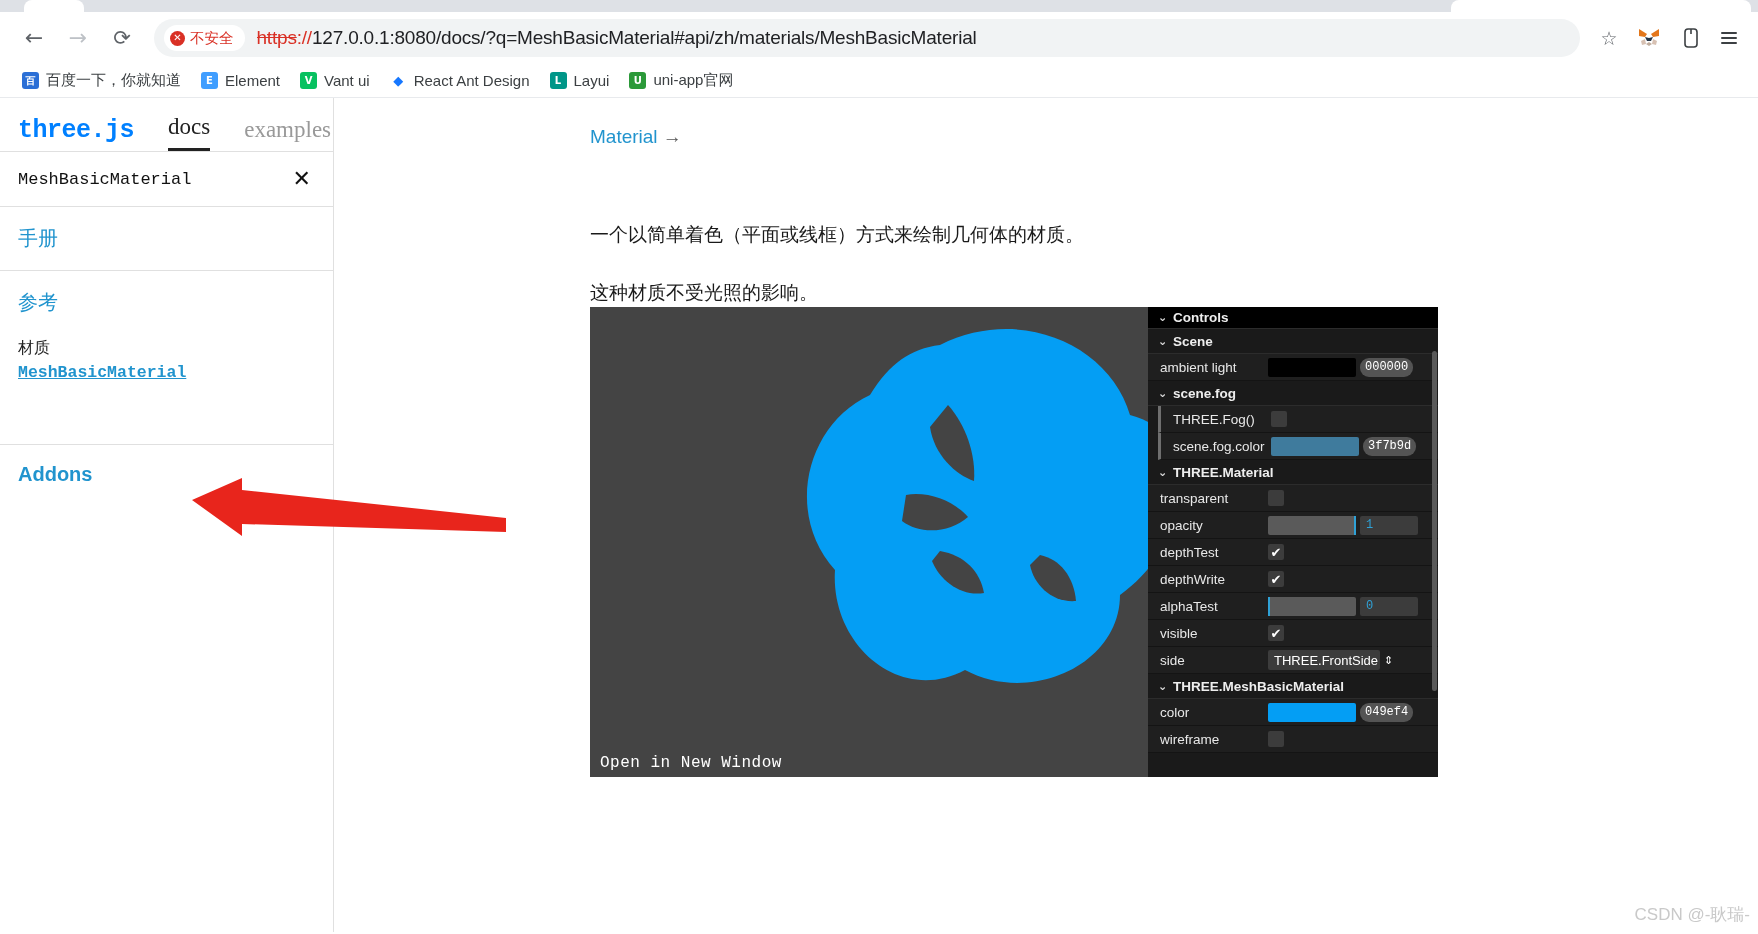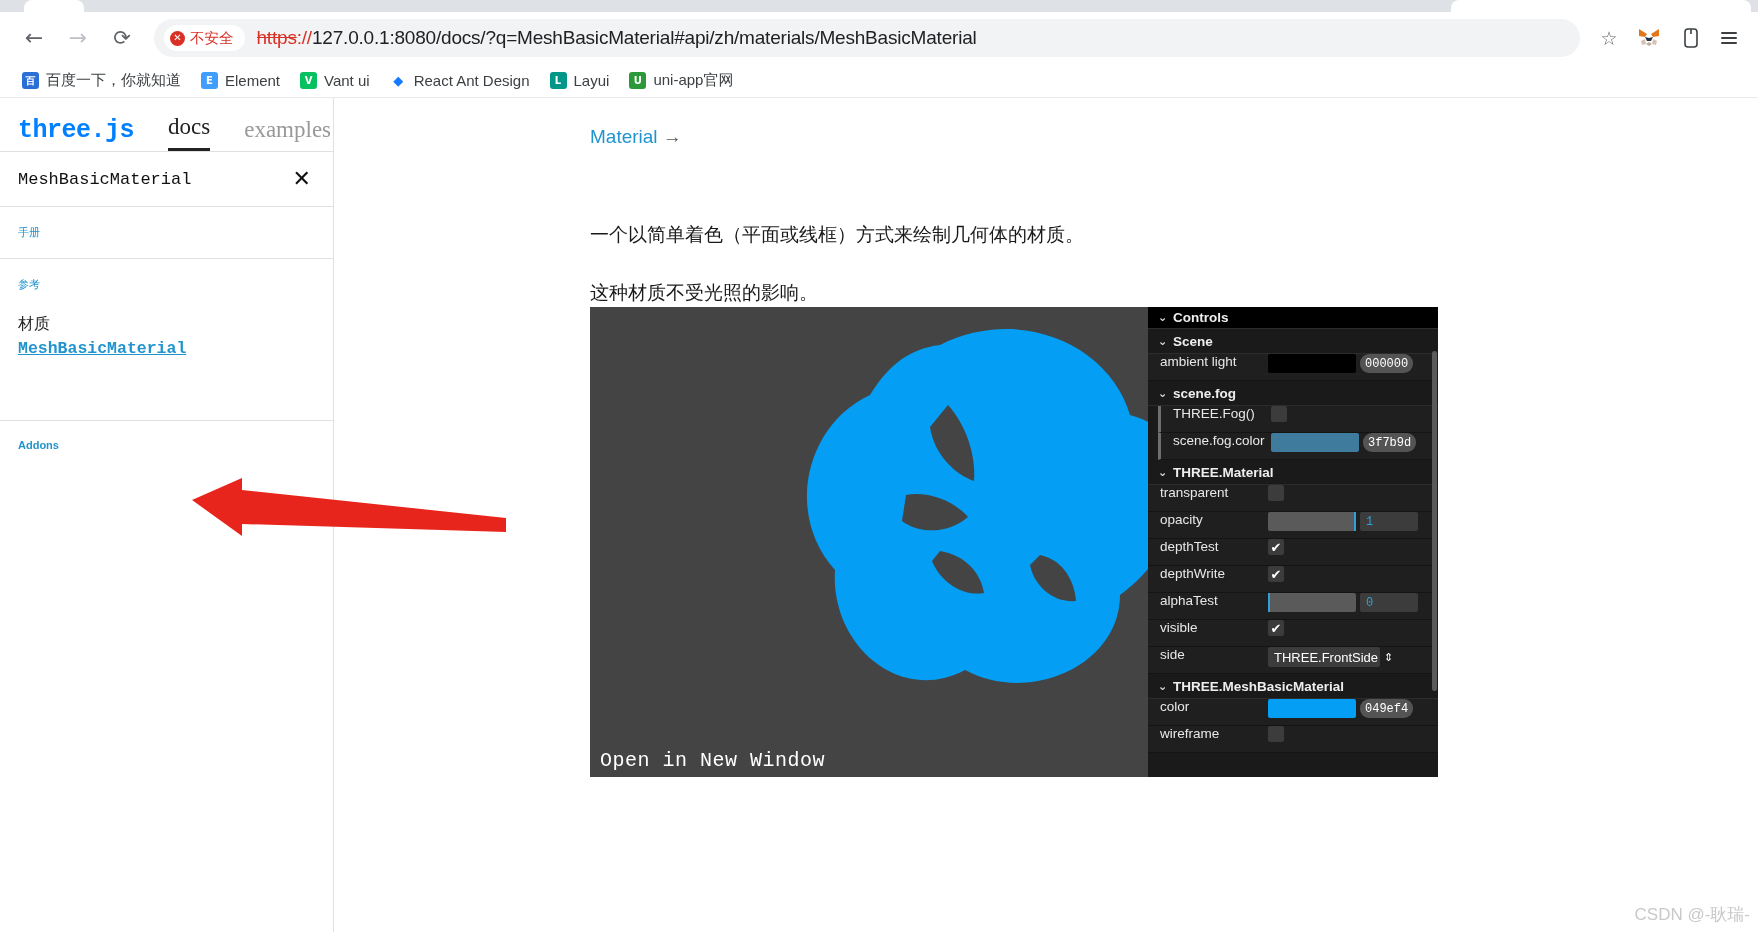--- a/index.html
+++ b/index.html
@@ -125,21 +125,21 @@
     font-size: 17px; color: #111; width: 250px; background: transparent;
   }
   .sb-x {
     font-size: 22px; color: #111; cursor: pointer; line-height: 1;
     font-family: "DejaVu Sans", sans-serif; padding-right: 4px;
   }
 
   .sb-sec { padding: 18px 18px 0 18px; }
   .sb-sec.bordered { border-top: 1px solid #e0e0e0; margin-top: 18px; }
   .sb-link {
-    display: block; color: #2194ce; font-size: 11px;
+    display: block; color: #2194ce; font-size: 20px;
     text-decoration: none; cursor: pointer; margin-bottom: 4px;
   }
   .sb-link.bold { font-weight: bold; }
   .sb-cat { font-size: 16px; color: #222; margin-bottom: 4px; font-weight: 500;}
   .sb-item {
     font-family: "Liberation Mono", monospace; font-size: 16.5px;
     font-weight: bold; color: #2194ce; text-decoration: underline;
     cursor: pointer; display: inline-block;
   }
 
@@ -168,21 +168,21 @@
   }
 
   
   .viewer {
     position: absolute; left: 256px; top: 209px;
     width: 848px; height: 470px; background: #444444; overflow: hidden;
   }
   .blob { position: absolute; left: 200px; top: 8px; }
   .open-new {
     position: absolute; left: 10px; bottom: 5px;
-    font-family: "Liberation Mono", monospace; font-size: 20px;
+    font-family: "Liberation Mono", monospace; font-size: 16px;
     color: #fff; cursor: pointer; letter-spacing: 0.5px;
   }
 
   
   .gui {
     position: absolute; right: 0; top: 0; width: 290px; height: 470px;
     background: #1a1a1a; font-size: 13.5px; color: #eee;
     font-family: "Liberation Sans", sans-serif; overflow: hidden;
   }
   .gui-title {
@@ -194,21 +194,21 @@
     background: #1a1a1a; padding: 4px 0 4px 10px; height: 25px;
     display: flex; align-items: center; gap: 6px; font-weight: bold;
     border-bottom: 1px solid #2c2c2c;
   }
   .gui-folder.sub { padding-left: 10px; }
   .chev {
     display: inline-block; width: 9px; font-size: 11px; color: #ddd;
     font-family: "DejaVu Sans", sans-serif; line-height: 1;
   }
   .gui-row {
-    height: 27px; display: flex; 
+    height: 27px; display: flex; align-items: center;
     padding-left: 12px; border-bottom: 1px solid #141414;
     background: #1f1f1f;
   }
   .gui-row.nested { padding-left: 12px; border-left: 3px solid #6f6f6f; margin-left: 10px;}
   .gui-label { width: 108px; color: #e8e8e8; font-size: 13.5px; flex: none; }
   .gui-row.nested .gui-label { width: 98px; }
   .swatch { height: 19px; border-radius: 2px; flex: none; }
   .hexbox {
     background: #545454; color: #fff; font-family: "Liberation Mono", monospace;
     font-size: 12px; padding: 2px 5px; border-radius: 9px; margin-left: 4px;

